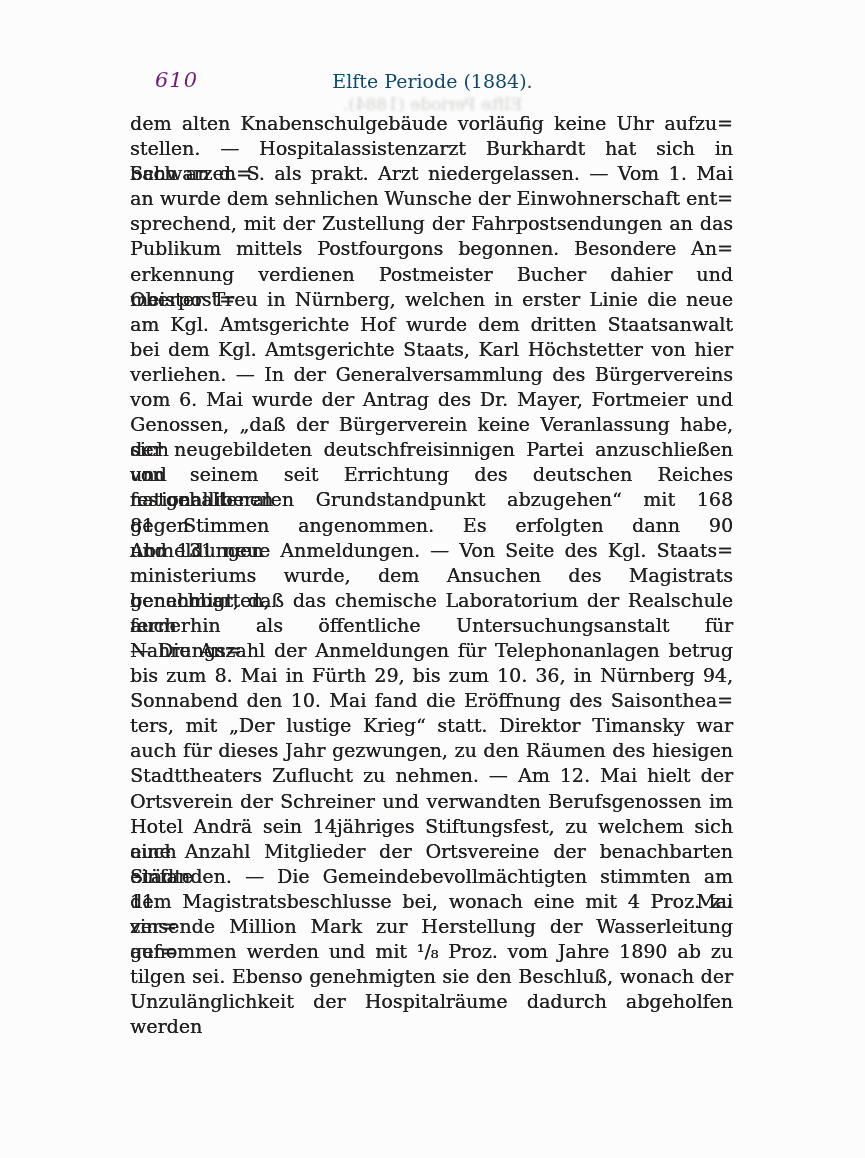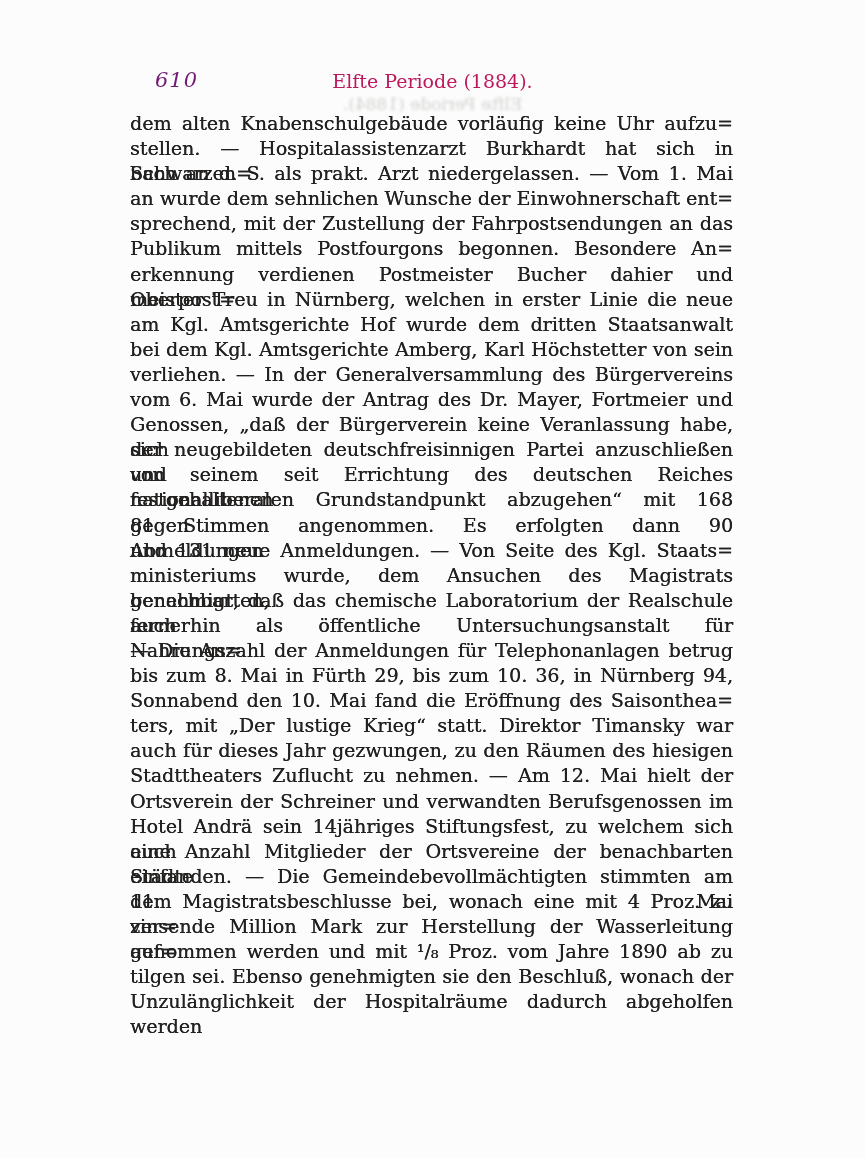--- a/index.html
+++ b/index.html
@@ -26,21 +26,21 @@
     color: #701a75;
     font-style: italic;
   }
   .running-head {
     position: absolute;
     left: 0;
     top: 70px;
     width: 100%;
     text-align: center;
     font-size: 19px;
-    color: #be185d;
+    color: #0c4a6e;
   }
   .ghost-bleedthrough {
     position: absolute;
     left: 0;
     top: 94px;
     width: 100%;
     text-align: center;
     font-size: 17px;
     color: #bdbab6;
     opacity: 0.65;
@@ -83,21 +83,21 @@
   <div class="body-text">
       <div class="line">dem alten Knabenschulgebäude vorläufig keine Uhr aufzu=</div>
       <div class="line">stellen. — Hospitalassistenzarzt Burkhardt hat sich in Schwarzen=</div>
       <div class="line">bach an d. S. als prakt. Arzt niedergelassen. — Vom 1. Mai</div>
       <div class="line">an wurde dem sehnlichen Wunsche der Einwohnerschaft ent=</div>
       <div class="line">sprechend, mit der Zustellung der Fahrpostsendungen an das</div>
       <div class="line">Publikum mittels Postfourgons begonnen. Besondere An=</div>
       <div class="line">erkennung verdienen Postmeister Bucher dahier und Oberpost=</div>
       <div class="line">meister Treu in Nürnberg, welchen in erster Linie die neue</div>
       <div class="line">am Kgl. Amtsgerichte Hof wurde dem dritten Staatsanwalt</div>
-      <div class="line">bei dem Kgl. Amtsgerichte Amberg, Karl Höchstetter von sein</div>
+      <div class="line">bei dem Kgl. Amtsgerichte Staats, Karl Höchstetter von hier</div>
       <div class="line">verliehen. — In der Generalversammlung des Bürgervereins</div>
       <div class="line">vom 6. Mai wurde der Antrag des Dr. Mayer, Fortmeier und</div>
       <div class="line">Genossen, „daß der Bürgerverein keine Veranlassung habe, sich</div>
       <div class="line">der neugebildeten deutschfreisinnigen Partei anzuschließen und</div>
       <div class="line">von seinem seit Errichtung des deutschen Reiches festgehaltenen</div>
       <div class="line">nationalliberalen Grundstandpunkt abzugehen“ mit 168 gegen</div>
       <div class="line">81 Stimmen angenommen. Es erfolgten dann 90 Abmeldungen</div>
       <div class="line">und 131 neue Anmeldungen. — Von Seite des Kgl. Staats=</div>
       <div class="line">ministeriums wurde, dem Ansuchen des Magistrats benachbarten,</div>
       <div class="line">genehmigt, daß das chemische Laboratorium der Realschule auch</div>

